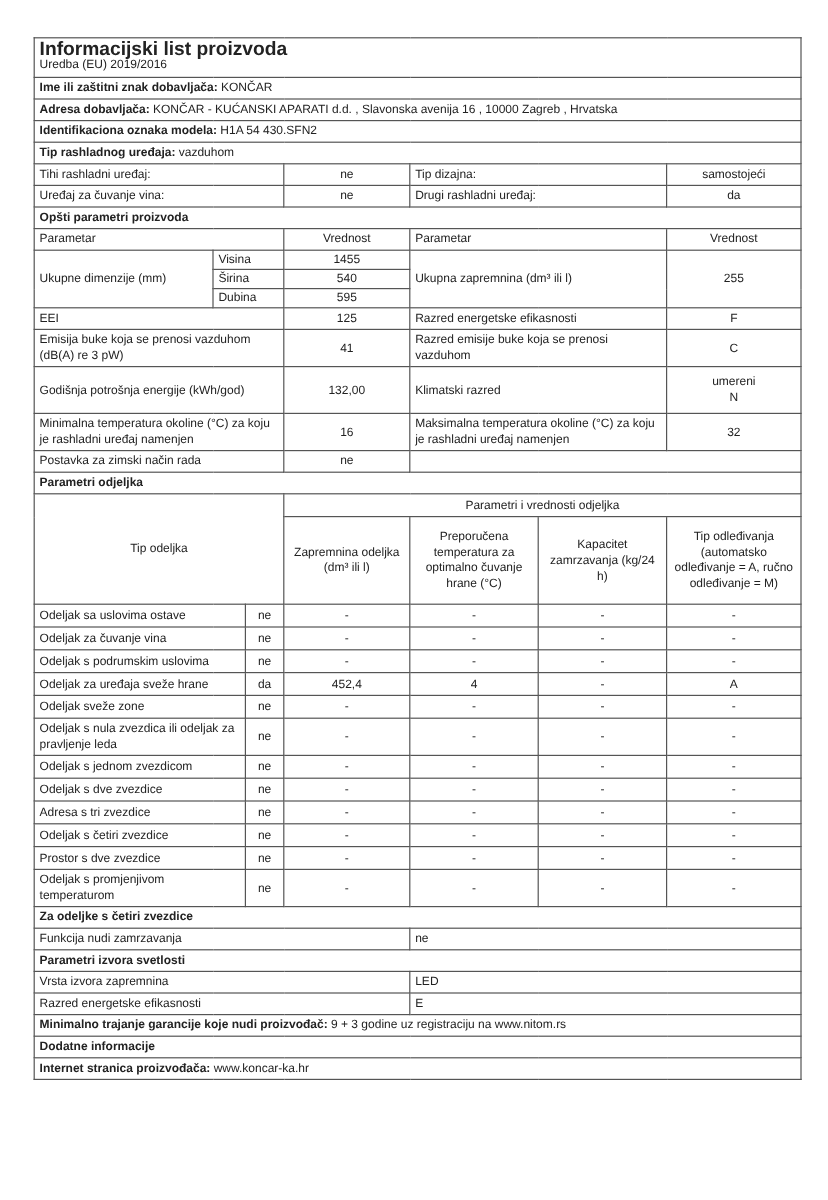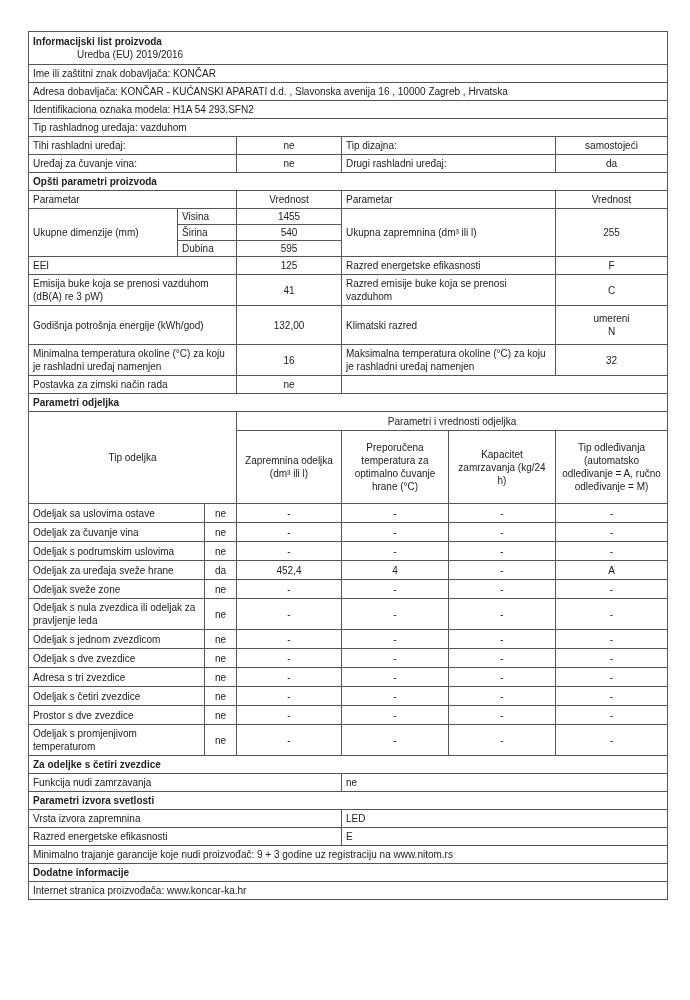--- a/index.html
+++ b/index.html
@@ -2,24 +2,24 @@
 <html><head>
   <meta charset="utf-8">
   <style>
     html, body { margin: 0; padding: 0; background: #ffffff; }
     body { width: 690px; height: 1000px; position: relative; font-family: "Liberation Sans", sans-serif; color: #222; }
     .sheet { position: absolute; left: 28px; top: 31px; width: 639px; }
     table { border-collapse: collapse; width: 639px; table-layout: fixed; font-size: 10px; line-height: 13px; }
     td { border: 1px solid #555; padding: 1px 4px; vertical-align: middle; overflow: hidden; }
     td.c { text-align: center; }
     td.b { font-weight: bold; }
-    .bold { font-weight: normal; }
+    .bold { font-weight: bold; }
     .r18 td { height: 15px; }
-    .title-main { font-weight: bold; font-size: 10px; }
-    .title-sub { font-size: 10px; margin-left: 44px; }
+    .title-main { font-weight: bold; font-size: 16px; }
+    .title-sub { font-size: 10px; }
   </style>
 </head>
 <body>
 
 <div class="sheet">
   <table>
     <colgroup>
       <col style="width:149px">
       <col style="width:27px">
       <col style="width:32px">
@@ -37,21 +37,21 @@
       </td>
     </tr>
 
     <tr class="r18">
       <td colspan="7"><span class="bold">Ime ili zaštitni znak dobavljača:</span><span> KONČAR</span></td>
     </tr>
     <tr class="r18">
       <td colspan="7"><span class="bold">Adresa dobavljača:</span><span> KONČAR - KUĆANSKI APARATI d.d. , Slavonska avenija 16 , 10000 Zagreb , Hrvatska</span></td>
     </tr>
     <tr class="r18">
-      <td colspan="7"><span class="bold">Identifikaciona oznaka modela:</span><span>  H1A 54 293.SFN2</span></td>
+      <td colspan="7"><span class="bold">Identifikaciona oznaka modela:</span><span>  H1A 54 430.SFN2</span></td>
     </tr>
     <tr class="r18">
       <td colspan="7"><span class="bold">Tip rashladnog uređaja:</span><span>  vazduhom</span></td>
     </tr>
 
     <tr class="r18">
       <td colspan="3">Tihi rashladni uređaj:</td>
       <td class="c">ne</td>
       <td colspan="2">Tip dizajna:</td>
       <td class="c">samostojeći</td>

